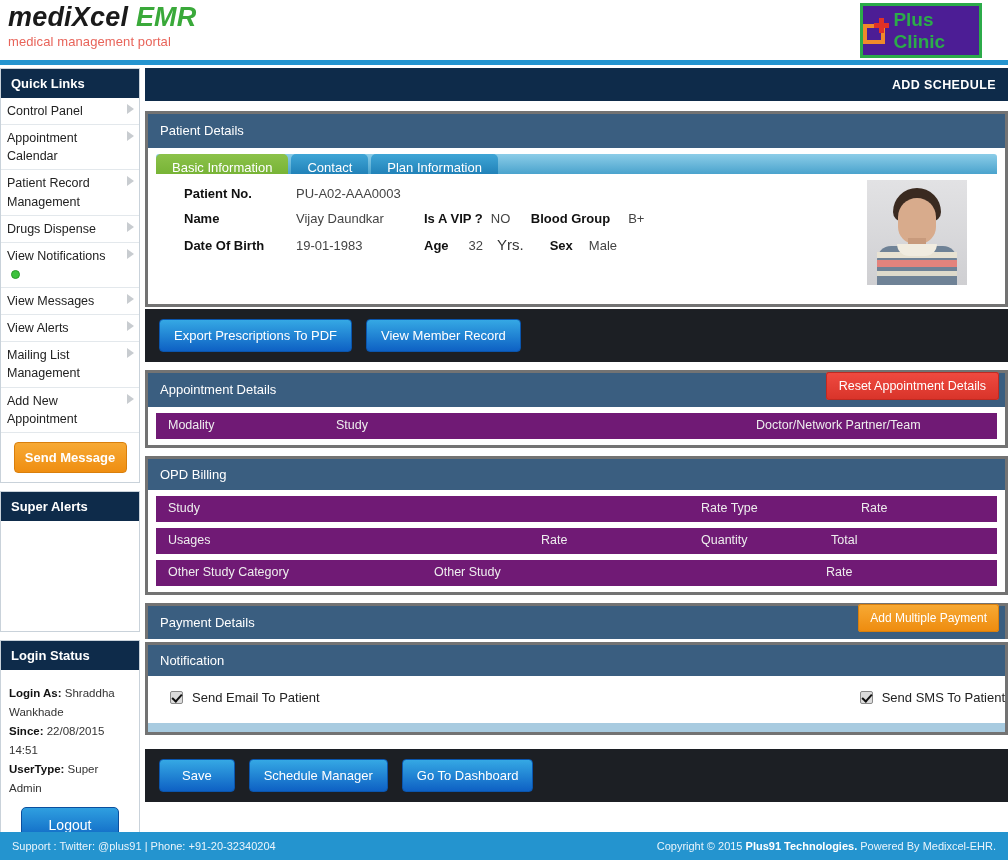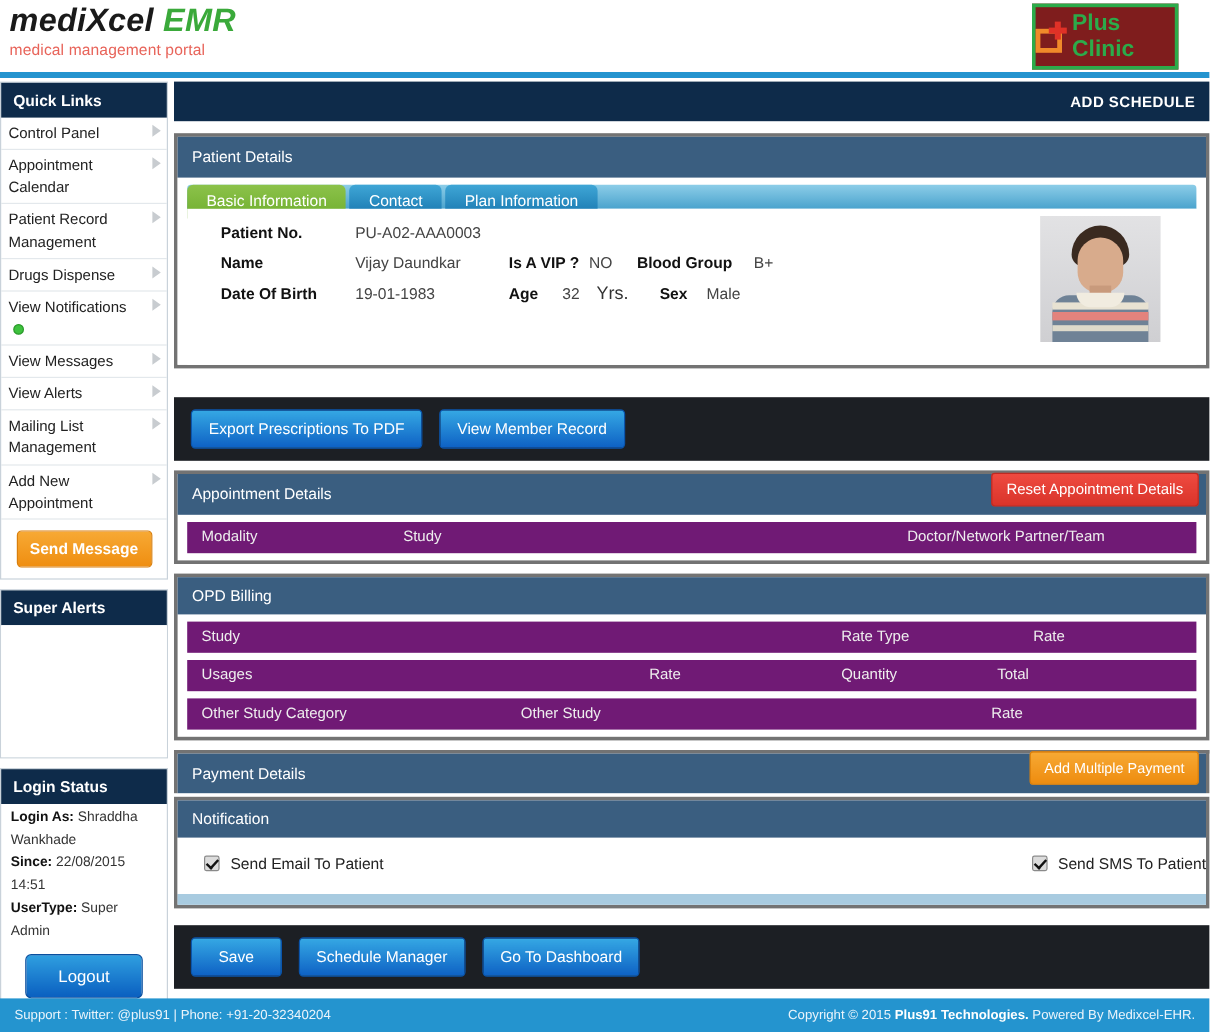--- a/index.html
+++ b/index.html
@@ -19,21 +19,21 @@
   }
   .logo-text { position: absolute; left: 8px; top: 2px; }
   .logo-line1 { font-size: 27px; font-style: italic; font-weight: bold; letter-spacing: .2px; }
   .logo-medi { color: #1a1a1a; }
   .logo-emr { color: #3aa93a; }
   .logo-line2 { font-size: 13px; color: #e8645a; margin-top: 1px; letter-spacing: .1px; }
 
   .clinic-logo {
     position: absolute; right: 26px; top: 3px;
     width: 122px; height: 55px;
-    border: 3px solid #2cab4a; background: #7f1d1d;
+    border: 3px solid #2cab4a; background: #4c1d95;
     display: flex; align-items: center; justify-content: center; gap: 4px;
   }
   .clinic-mark { position: relative; width: 30px; height: 26px; }
   .clinic-mark .sq {
     position: absolute; left: 0; bottom: 0; width: 22px; height: 20px;
     border: 4px solid #f08a2a; border-top-color: #f08a2a;
   }
   .clinic-mark .plus { position: absolute; right: 0; top: 0; width: 15px; height: 15px; }
   .clinic-mark .plus:before, .clinic-mark .plus:after {
     content: ""; position: absolute; background: #e03127;
@@ -65,21 +65,21 @@
     display: inline-block; width: 9px; height: 9px; border-radius: 50%;
     background: #3ec23e; border: 1px solid #2a9a2a; margin-left: 4px; vertical-align: middle;
   }
   .btn-send {
     display: block; margin: 9px auto 9px; width: 113px; padding: 7px 0;
     background: linear-gradient(#f7a934, #ef8e11);
     border: 1px solid #d97f0c; border-radius: 4px;
     color: #fff; font-size: 13px; font-weight: bold; text-align: center; cursor: pointer;
   }
   .alerts-body { height: 110px; background: #fff; }
-  .login-body { padding: 2px 8px 10px; font-size: 11.5px; color: #333; line-height: 1.65; }
+  .login-body { padding: 14px 8px 10px; font-size: 11.5px; color: #333; line-height: 1.65; }
   .login-body b { color: #111; }
   .btn-logout {
     display: block; margin: 9px auto 2px; width: 98px; padding: 6px 0;
     background: linear-gradient(#2f9fe0, #0a5fc0);
     border: 1px solid #0a4f9e; border-radius: 5px;
     color: #fff; font-size: 14px; text-align: center; cursor: pointer;
   }
 
   
   .main { position: absolute; left: 145px; top: 68px; width: 863px; }
@@ -136,21 +136,21 @@
   .ph-bg { position: absolute; inset: 0; background: linear-gradient(#e2e2e4, #cfcfd2); }
   .ph-hair { position: absolute; left: 26px; top: 8px; width: 48px; height: 34px; background: #3a2a20; border-radius: 24px 24px 10px 10px; }
   .ph-face { position: absolute; left: 31px; top: 18px; width: 38px; height: 46px; background: #d8ab8c; border-radius: 19px 19px 17px 17px; }
   .ph-neck { position: absolute; left: 41px; top: 58px; width: 18px; height: 14px; background: #c89a7c; }
   .ph-shirt { position: absolute; left: 10px; top: 66px; width: 80px; height: 39px; background: #6f8296; border-radius: 14px 14px 0 0; }
   .ph-s1 { position: absolute; left: 0; top: 6px; width: 100%; height: 6px; background: #e8e2d2; }
   .ph-s2 { position: absolute; left: 0; top: 14px; width: 100%; height: 7px; background: #e3837d; }
   .ph-s3 { position: absolute; left: 0; top: 25px; width: 100%; height: 5px; background: #dedacb; }
   .ph-collar { position: absolute; left: 30px; top: 64px; width: 40px; height: 12px; background: #f1ece0; border-radius: 0 0 20px 20px; }
 
-  .action-bar { margin-top: 24px; background: #1c1f24; padding: 10px 14px; display: flex; gap: 14px; }
+  .action-bar { margin-top: 2px; background: #1c1f24; padding: 10px 14px; display: flex; gap: 14px; }
   .btn-blue {
     background: linear-gradient(#35a8e4, #0e61c4); border: 1px solid #0a55ad;
     color: #fff; font-size: 13px; padding: 8px 14px; border-radius: 4px; cursor: pointer;
   }
 
   .drow {
     background: #701a75; color: #eee; font-size: 12.5px; height: 26px;
     margin: 6px 8px; position: relative;
   }
   .dcell { position: absolute; top: 5px; white-space: nowrap; }

